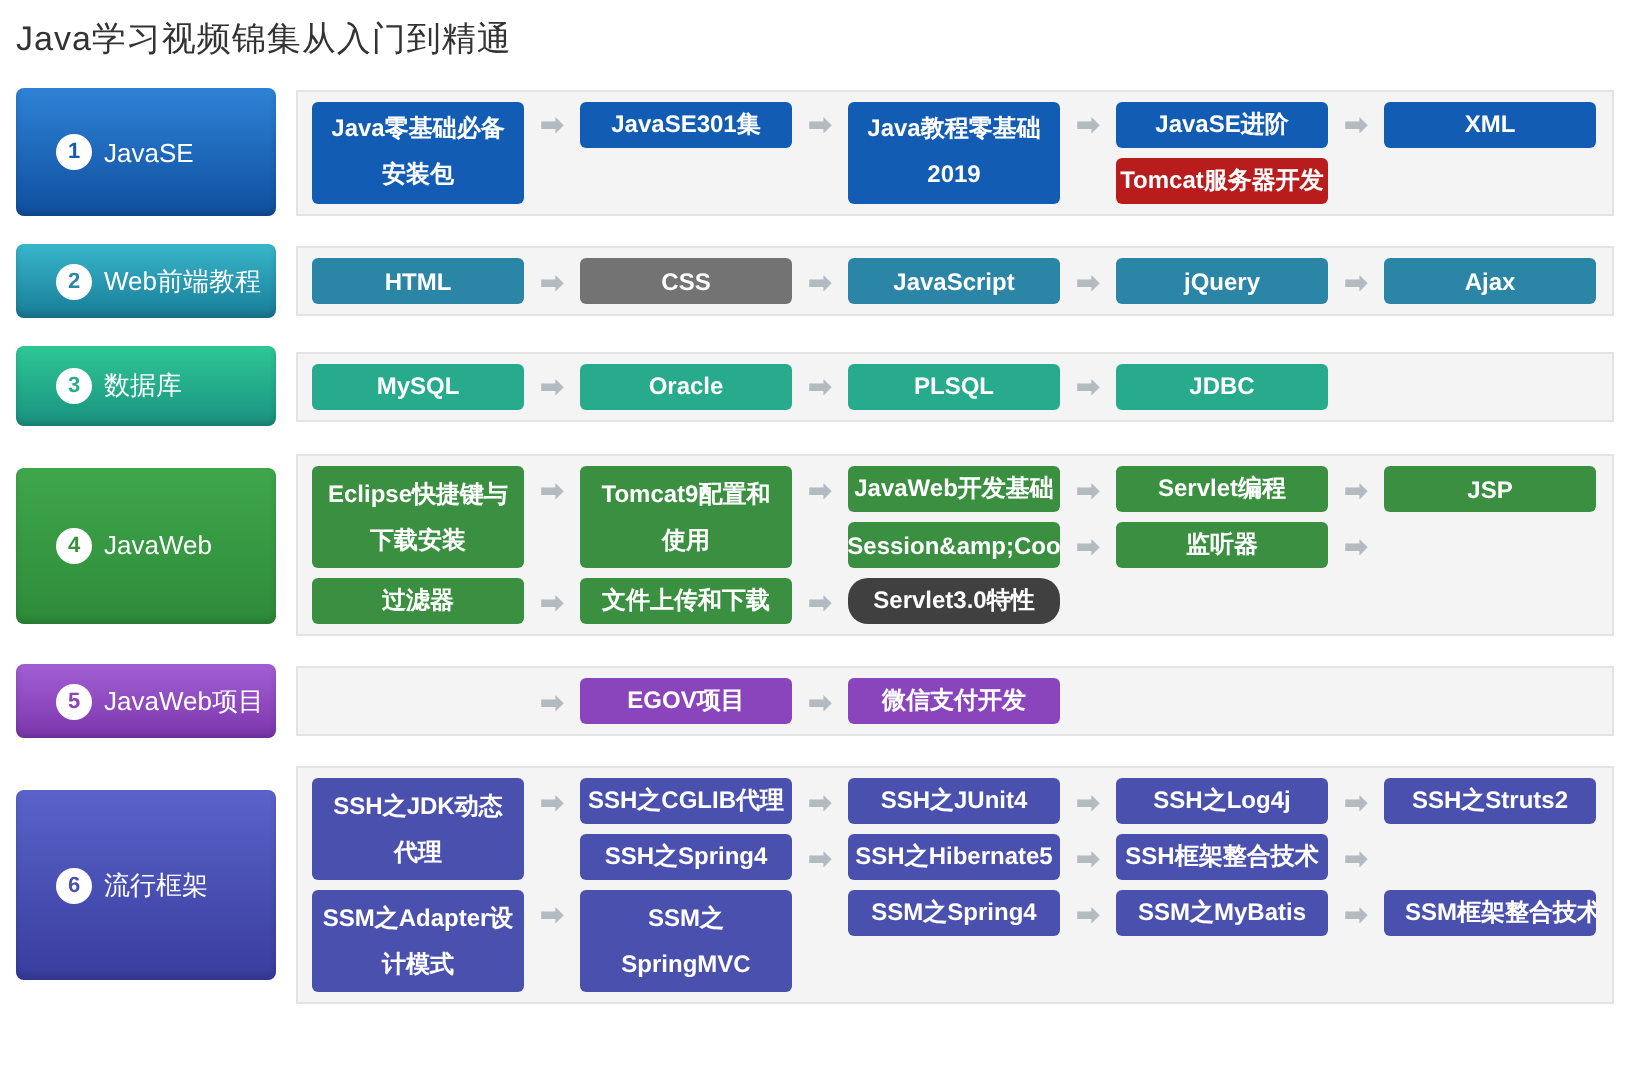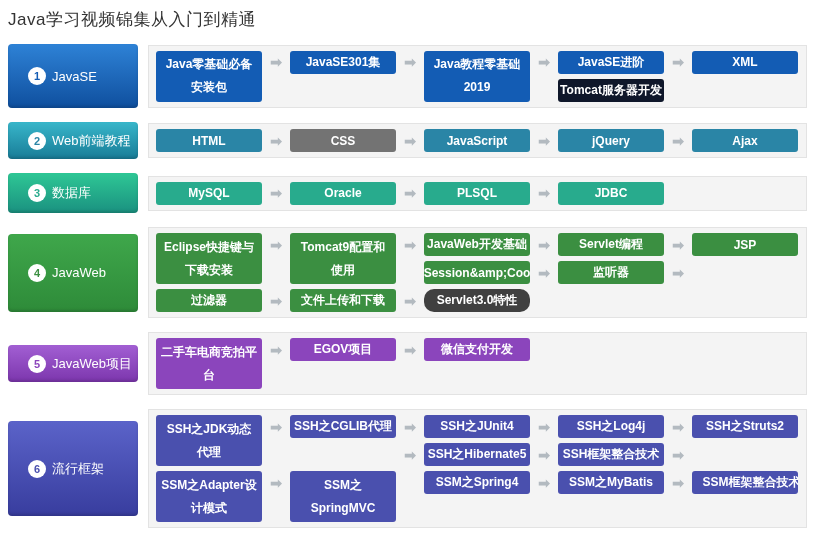--- a/index.html
+++ b/index.html
@@ -65,21 +65,21 @@
           <span class="num" data-name="section-number-badge" style="color: rgb(19, 92, 180);">1</span>
           <span class="side-label" data-name="section-label">JavaSE</span>
         </div>
         <div class="panel" data-name="section-panel">
           <div class="grid" data-name="course-grid">
             <a class="btn tall" data-name="course-button" style="background: rgb(19, 92, 180); grid-area: 1 / 1 / span 2;">Java零基础必备安装包</a>
             <a class="btn" data-name="course-button" style="background: rgb(19, 92, 180); grid-area: 1 / 3;">JavaSE301集</a>
             <a class="btn tall" data-name="course-button" style="background: rgb(19, 92, 180); grid-area: 1 / 5 / span 2;">Java教程零基础 2019</a>
             <a class="btn" data-name="course-button" style="background: rgb(19, 92, 180); grid-area: 1 / 7;">JavaSE进阶</a>
             <a class="btn" data-name="course-button" style="background: rgb(19, 92, 180); grid-area: 1 / 9;">XML</a>
-            <a class="btn" data-name="course-button" style="background: #0f172a; grid-area: 2 / 7;">Tomcat服务器开发</a>
+            <a class="btn" data-name="course-button" style="background: #b91c1c; grid-area: 2 / 7;">Tomcat服务器开发</a>
             <span class="arrow" data-name="arrow-right-icon" style="grid-area: 1 / 2;">➡</span>
             <span class="arrow" data-name="arrow-right-icon" style="grid-area: 1 / 4;">➡</span>
             <span class="arrow" data-name="arrow-right-icon" style="grid-area: 1 / 6;">➡</span>
             <span class="arrow" data-name="arrow-right-icon" style="grid-area: 1 / 8;">➡</span>
           </div>
         </div>
       </div>
       <div class="row" data-name="section-row-2">
         <div class="side" data-name="sidebar-section-2" style="background: linear-gradient(rgb(56, 182, 202), rgb(24, 124, 151));">
           <span class="num" data-name="section-number-badge" style="color: rgb(42, 133, 166);">2</span>
@@ -144,40 +144,40 @@
           </div>
         </div>
       </div>
       <div class="row" data-name="section-row-5">
         <div class="side" data-name="sidebar-section-5" style="background: linear-gradient(rgb(162, 95, 211), rgb(124, 54, 173));">
           <span class="num" data-name="section-number-badge" style="color: rgb(139, 69, 188);">5</span>
           <span class="side-label" data-name="section-label">JavaWeb项目</span>
         </div>
         <div class="panel" data-name="section-panel">
           <div class="grid" data-name="course-grid">
-            <a class="btn tall" data-name="course-button" style="background: rgb(139, 69, 188); grid-area: 1 / 1 / span 2;">二手车电商竞拍平台</a>
             <a class="btn" data-name="course-button" style="background: rgb(139, 69, 188); grid-area: 1 / 3;">EGOV项目</a>
             <a class="btn" data-name="course-button" style="background: rgb(139, 69, 188); grid-area: 1 / 5;">微信支付开发</a>
             <span class="arrow" data-name="arrow-right-icon" style="grid-area: 1 / 2;">➡</span>
             <span class="arrow" data-name="arrow-right-icon" style="grid-area: 1 / 4;">➡</span>
           </div>
         </div>
       </div>
       <div class="row" data-name="section-row-6">
         <div class="side" data-name="sidebar-section-6" style="background: linear-gradient(rgb(91, 99, 201), rgb(56, 61, 158));">
           <span class="num" data-name="section-number-badge" style="color: rgb(74, 80, 174);">6</span>
           <span class="side-label" data-name="section-label">流行框架</span>
         </div>
         <div class="panel" data-name="section-panel">
           <div class="grid" data-name="course-grid">
             <a class="btn tall" data-name="course-button" style="background: rgb(74, 80, 174); grid-area: 1 / 1 / span 2;">SSH之JDK动态代理</a>
             <a class="btn" data-name="course-button" style="background: rgb(74, 80, 174); grid-area: 1 / 3;">SSH之CGLIB代理</a>
             <a class="btn" data-name="course-button" style="background: rgb(74, 80, 174); grid-area: 1 / 5;">SSH之JUnit4</a>
             <a class="btn" data-name="course-button" style="background: rgb(74, 80, 174); grid-area: 1 / 7;">SSH之Log4j</a>
             <a class="btn" data-name="course-button" style="background: rgb(74, 80, 174); grid-area: 1 / 9;">SSH之Struts2</a>
+            <a class="btn" data-name="course-button" style="background: rgb(74, 80, 174); grid-area: 2 / 3;">SSH之Spring4</a>
             <a class="btn" data-name="course-button" style="background: rgb(74, 80, 174); grid-area: 2 / 5;">SSH之Hibernate5</a>
             <a class="btn" data-name="course-button" style="background: rgb(74, 80, 174); grid-area: 2 / 7;">SSH框架整合技术</a>
             <a class="btn tall" data-name="course-button" style="background: rgb(74, 80, 174); grid-area: 3 / 1 / span 2;">SSM之Adapter设计模式</a>
             <a class="btn tall" data-name="course-button" style="background: rgb(74, 80, 174); grid-area: 3 / 3 / span 2;">SSM之SpringMVC</a>
             <a class="btn" data-name="course-button" style="background: rgb(74, 80, 174); grid-area: 3 / 5;">SSM之Spring4</a>
             <a class="btn" data-name="course-button" style="background: rgb(74, 80, 174); grid-area: 3 / 7;">SSM之MyBatis</a>
             <a class="btn" data-name="course-button" style="background: rgb(74, 80, 174); grid-area: 3 / 9; padding-left: 16px;">SSM框架整合技术</a>
             <span class="arrow" data-name="arrow-right-icon" style="grid-area: 1 / 2;">➡</span>
             <span class="arrow" data-name="arrow-right-icon" style="grid-area: 1 / 4;">➡</span>
             <span class="arrow" data-name="arrow-right-icon" style="grid-area: 1 / 6;">➡</span>

